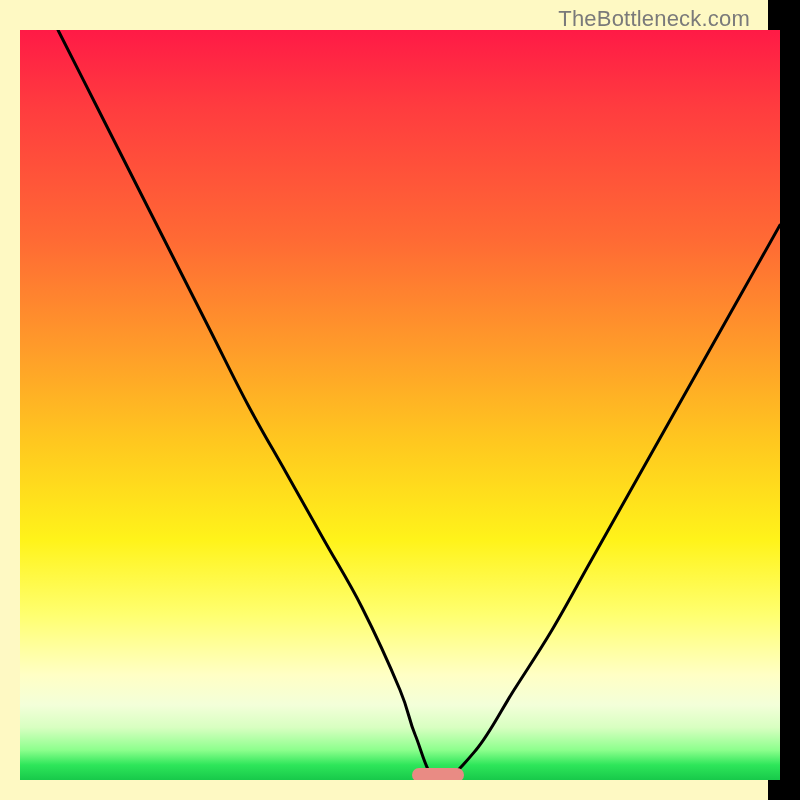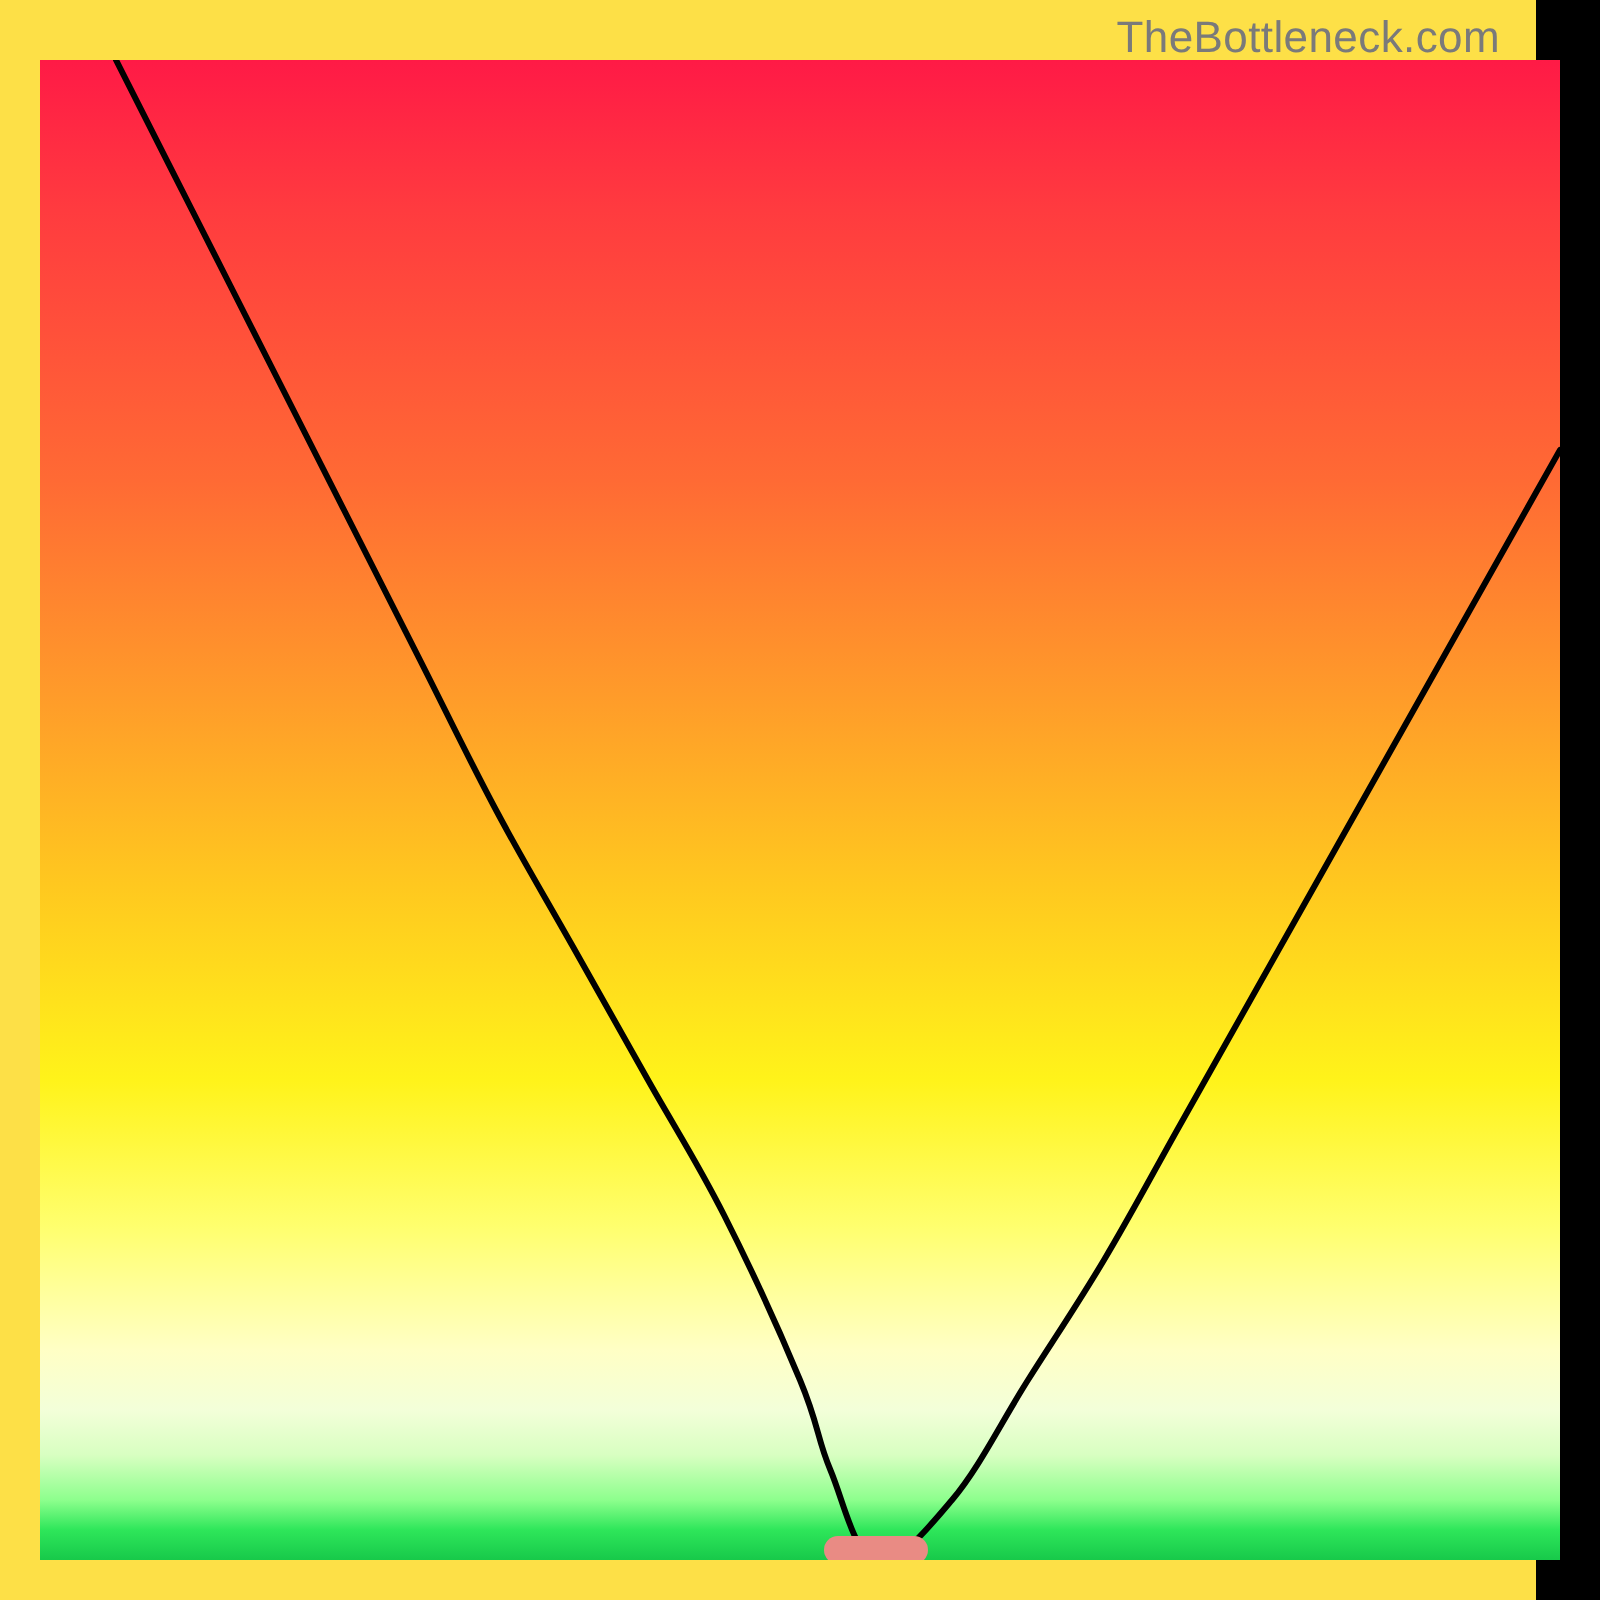--- a/index.html
+++ b/index.html
@@ -8,21 +8,21 @@
     width: 800px;
     height: 800px;
     background: #000;
     overflow: hidden;
     font-family: Arial, Helvetica, sans-serif;
   }
   .frame {
     position: relative;
     width: 768px;
     height: 800px;
-    background: #fde047;
+    background: #fef9c3;
   }
   .watermark {
     position: absolute;
     top: 6px;
     right: 18px;
     color: #7a7a7a;
     font-size: 22px;
     font-weight: 400;
     letter-spacing: 0.2px;
     z-index: 10;

